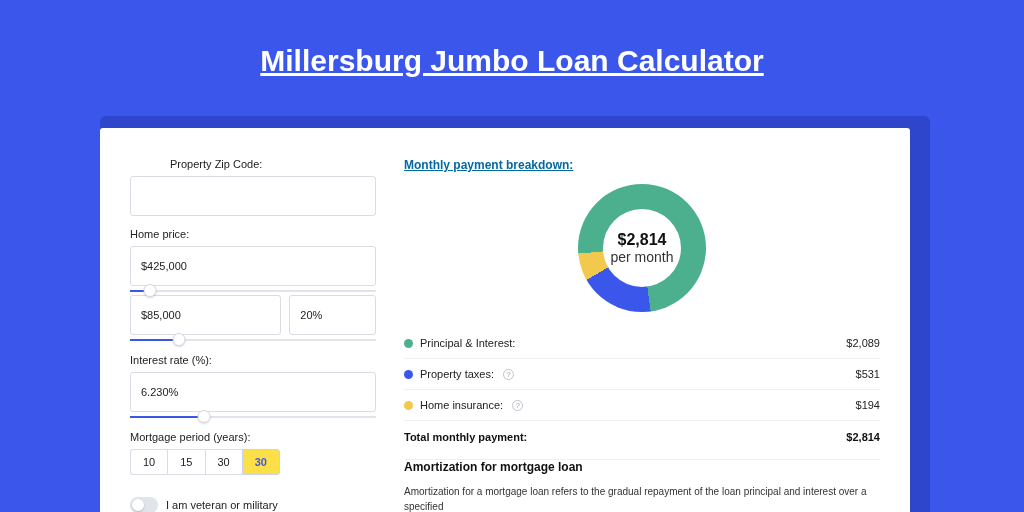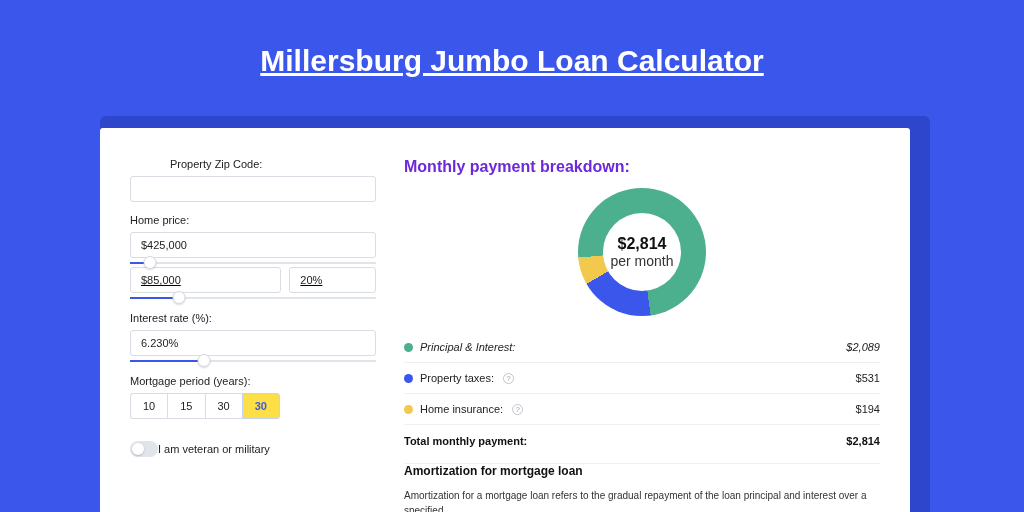--- a/index.html
+++ b/index.html
@@ -46,32 +46,31 @@
 
   .field-label {
     font-size: 11px;
     color: #222;
     margin-bottom: 6px;
     margin-top: 12px;
   }
   .left-col .field-label:first-child { margin-top: 6px; padding-left: 40px; }
   .text-input {
     width: 100%;
-    height: 26px;
+    height: 40px;
     border: 1px solid #d9dce2;
     border-radius: 3px;
     padding: 12px 10px;
     font-size: 11px;
     color: #222;
     background: #fff;
   }
   .input-row {
     display: flex;
     gap: 8px;
-    text-decoration: underline;
   }
   .input-row .text-input:first-child { flex: 2; }
   .input-row .text-input:last-child { flex: 1; }
 
   .slider-wrap {
     position: relative;
     height: 4px;
     margin-top: 3px;
     margin-bottom: 2px;
   }
@@ -116,21 +115,21 @@
     color: #222;
     cursor: pointer;
   }
   .period-btn:first-child { border-radius: 3px 0 0 3px; }
   .period-btn:last-child { border-right: 1px solid #d9dce2; border-radius: 0 3px 3px 0; }
   .period-btn.active { background: #fde047; color: #3b57eb; font-weight: 600; border-color: #c7d0f5; }
 
   .toggle-row {
     display: flex;
     align-items: center;
-    gap: 0;
+    gap: 8px;
     margin-top: 22px;
   }
   .toggle {
     width: 28px;
     height: 16px;
     background: #e1e4ea;
     border-radius: 16px;
     position: relative;
   }
   .toggle::after {
@@ -140,24 +139,25 @@
     top: 2px;
     width: 12px;
     height: 12px;
     background: #fff;
     border-radius: 50%;
     box-shadow: 0 1px 2px rgba(0,0,0,.2);
   }
   .toggle-label { font-size: 11px; color: #222; }
 
   .section-title {
-    font-size: 16px;
+    font-size: 12px;
     font-weight: 700;
-    color: #6d28d9;
+    color: #0369a1;
     margin-bottom: 12px;
+    text-decoration: underline;
   }
   .right-col .section-title:first-child { margin-top: 6px; }
 
   .donut-area {
     display: flex;
     justify-content: center;
     margin-bottom: 16px;
   }
   .donut {
     position: relative;
@@ -184,21 +184,21 @@
 
   .legend-row {
     display: flex;
     align-items: center;
     justify-content: space-between;
     padding: 9px 0;
     border-top: 1px solid #eef0f4;
     font-size: 11px;
     color: #222;
   }
-  .legend-row:first-of-type { border-top: none; font-style: italic; }
+  .legend-row:first-of-type { border-top: none; }
   .legend-left { display: flex; align-items: center; gap: 7px; }
   .dot { width: 9px; height: 9px; border-radius: 50%; }
   .info-icon {
     width: 11px; height: 11px; border: 1px solid #c0c4cc; border-radius: 50%;
     font-size: 8px; display: inline-flex; align-items: center; justify-content: center;
     color: #9aa0aa;
     margin-left: 2px;
   }
   .total-row {
     display: flex;

